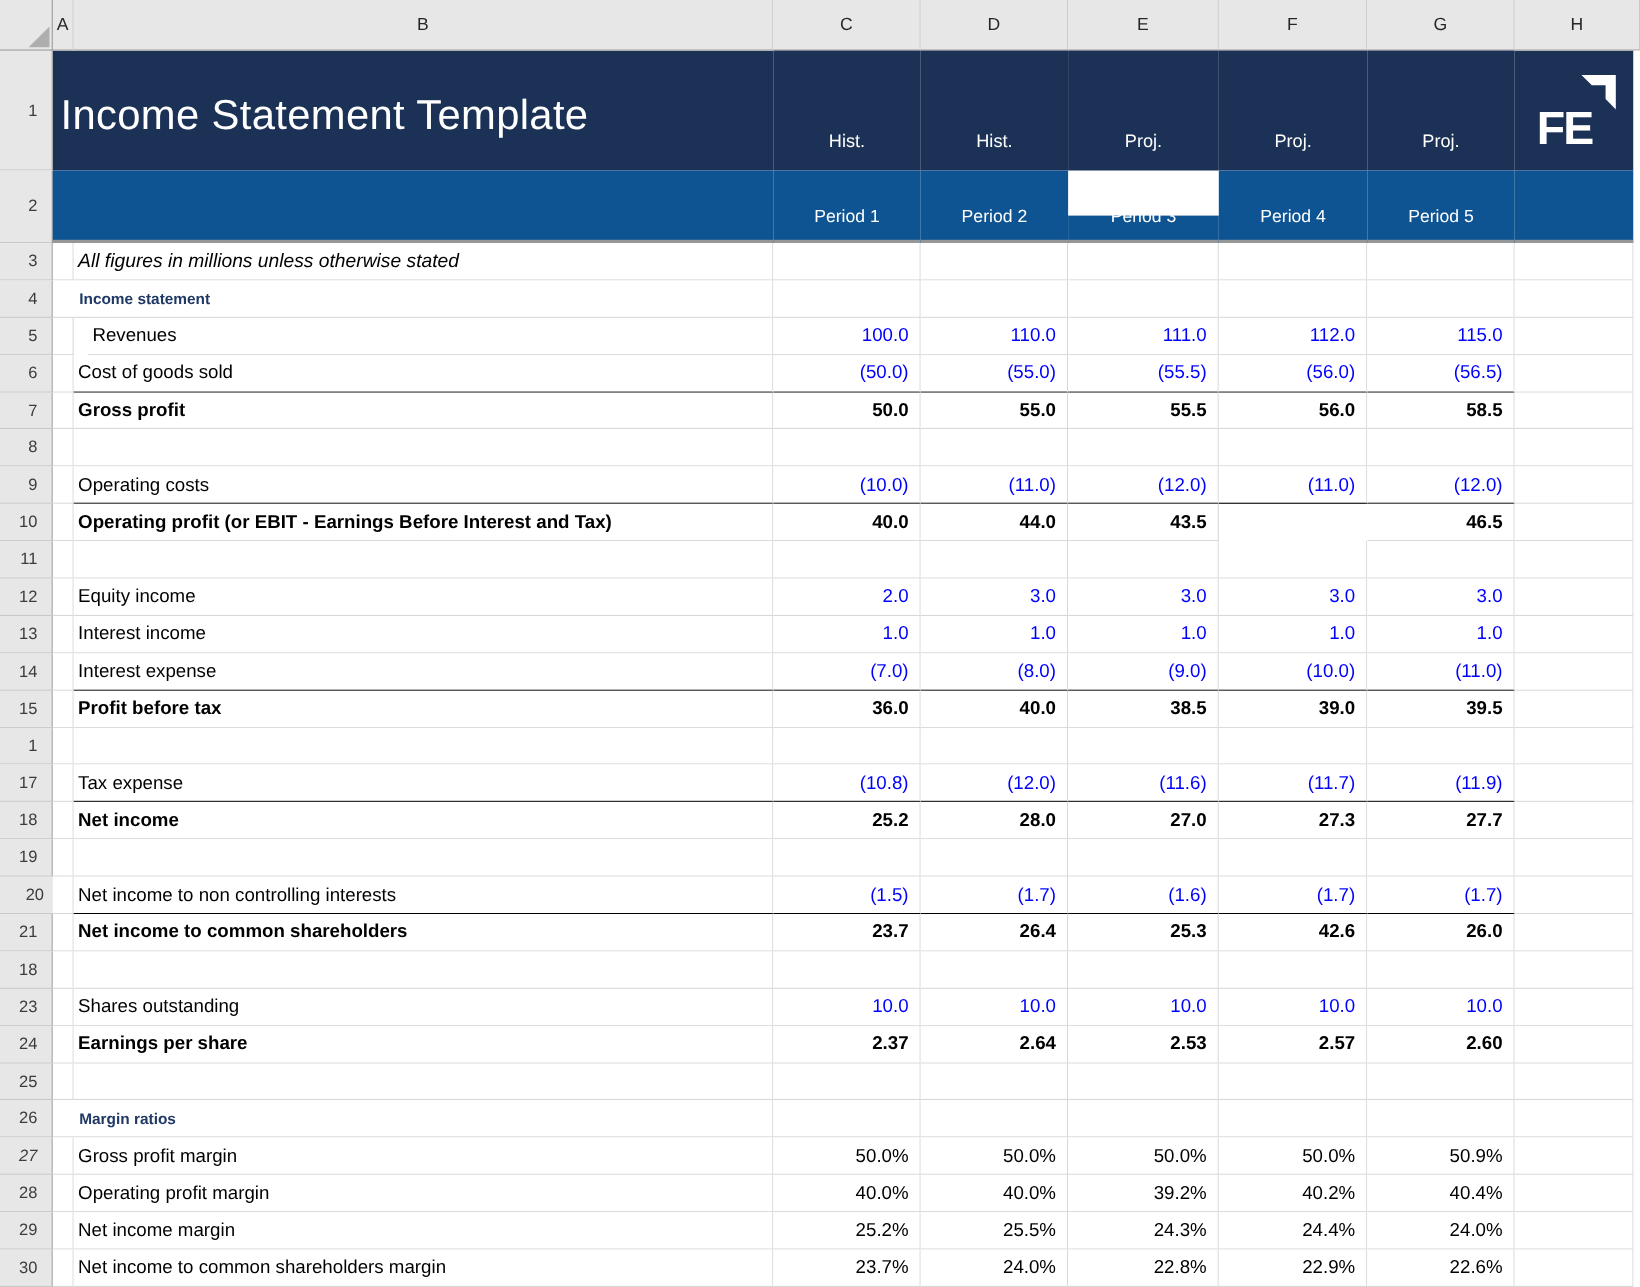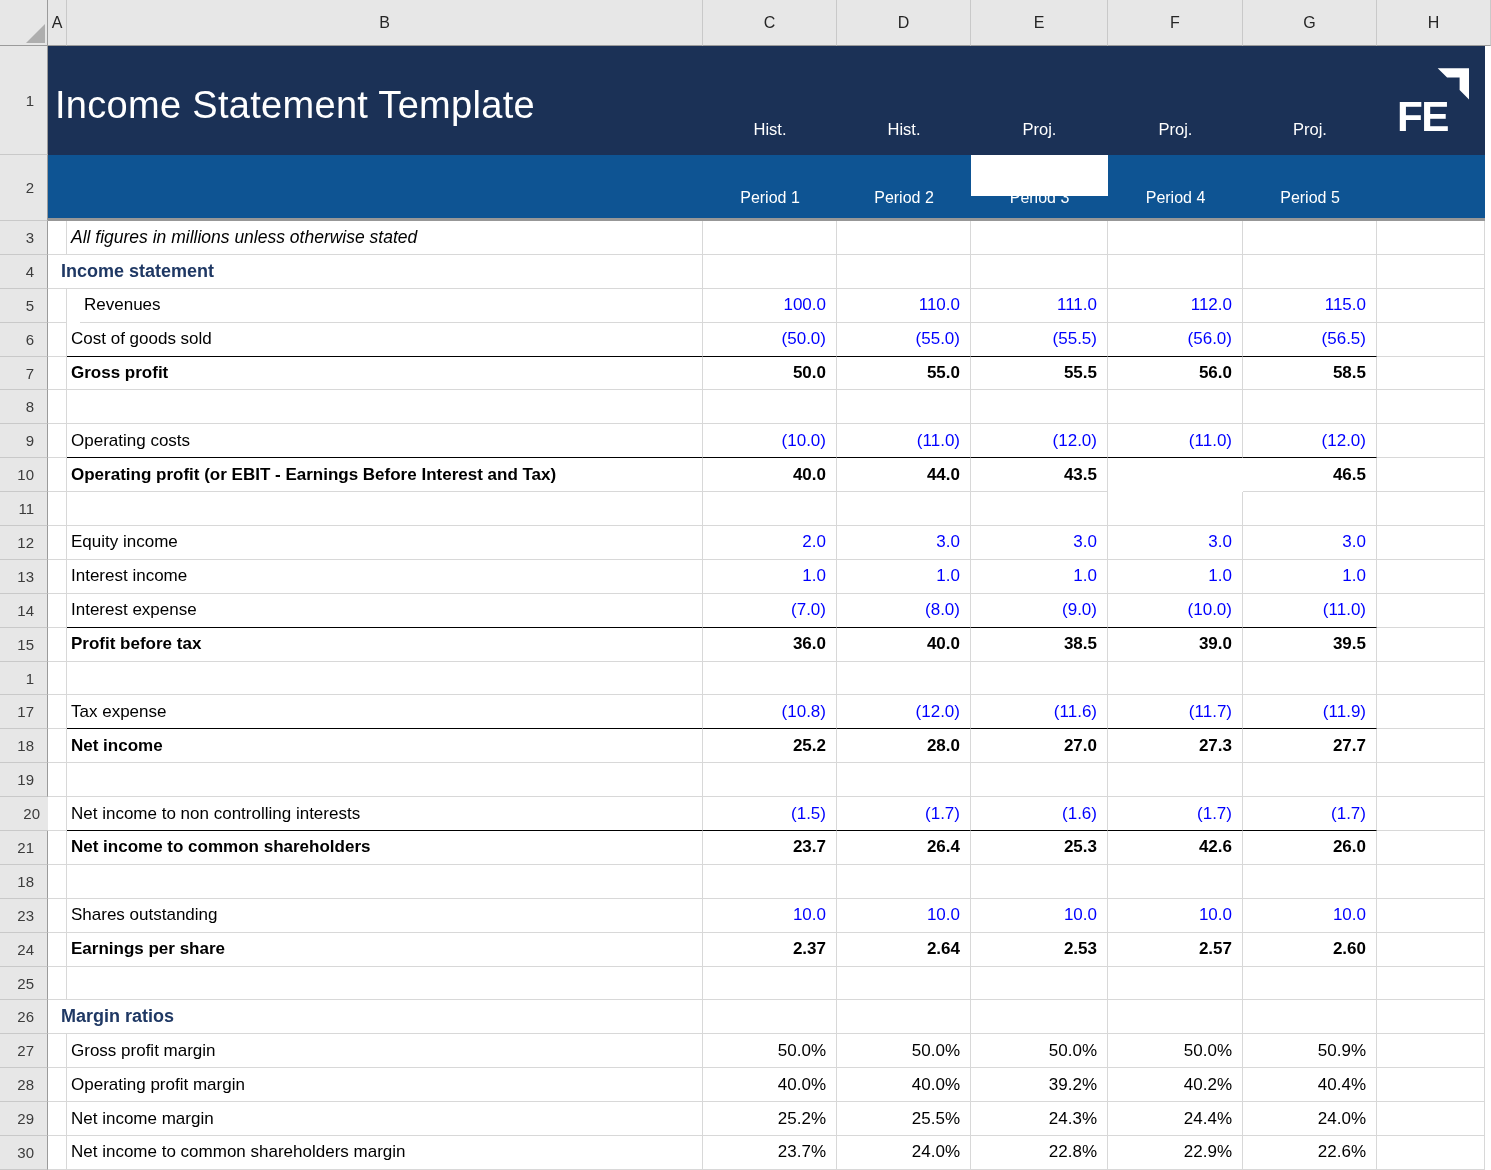--- a/index.html
+++ b/index.html
@@ -64,21 +64,21 @@
   .cell{
     background:#fff;
     border-right:1px solid var(--gridline);
     border-bottom:1px solid var(--gridline);
     display:flex;align-items:center;
     font-size:17px;color:#000;overflow:hidden;white-space:nowrap;
   }
   .label{justify-content:flex-start;padding-left:4px;}
   .value{justify-content:flex-end;padding-right:10px;}
   .note{font-style:italic;font-size:17.5px;}
-  .section{font-weight:700;color:var(--section-navy);font-size:18px;padding-left:13px;}
+  .section{font-weight:700;color:var(--section-navy);font-size:14px;padding-left:24px;}
   .lbl-total{font-weight:700;}
   .v-input{color:var(--input-blue);text-align:right;}
   .v-total{font-weight:700;}
   .v-calc{color:#000;}
   .rule{border-bottom:1.5px solid #000;}
 </style>
 </head>
 <body>
 
 <div id="sheet">
@@ -122,21 +122,21 @@
     <div class="rowhead" style="grid-area: 18 / 1;">17</div>
     <div class="rowhead" style="grid-area: 19 / 1;">18</div>
     <div class="rowhead" style="grid-area: 20 / 1;">19</div>
     <div class="rowhead" style="grid-area: 21 / 1; padding-left: 40px;">20</div>
     <div class="rowhead" style="grid-area: 22 / 1;">21</div>
     <div class="rowhead" style="grid-area: 23 / 1;">18</div>
     <div class="rowhead" style="grid-area: 24 / 1;">23</div>
     <div class="rowhead" style="grid-area: 25 / 1;">24</div>
     <div class="rowhead" style="grid-area: 26 / 1;">25</div>
     <div class="rowhead" style="grid-area: 27 / 1;">26</div>
-    <div class="rowhead" style="grid-area: 28 / 1;">27</div>
+    <div class="rowhead" style="grid-area: 28 / 1; font-style: italic;">27</div>
     <div class="rowhead" style="grid-area: 29 / 1;">28</div>
     <div class="rowhead" style="grid-area: 30 / 1;">29</div>
     <div class="rowhead" style="grid-area: 31 / 1;">30</div>
     <div class="b1 type-label" style="grid-area: 2 / 4;">Hist.</div>
     <div class="b1 type-label" style="grid-area: 2 / 5;">Hist.</div>
     <div class="b1 type-label" style="grid-area: 2 / 6;">Proj.</div>
     <div class="b1 type-label" style="grid-area: 2 / 7;">Proj.</div>
     <div class="b1 type-label" style="grid-area: 2 / 8;">Proj.</div>
     <div class="filler" style="grid-area: 2 / 10;"></div>
     <div class="b2" style="grid-area: 3 / 2 / auto / span 2;"></div>

